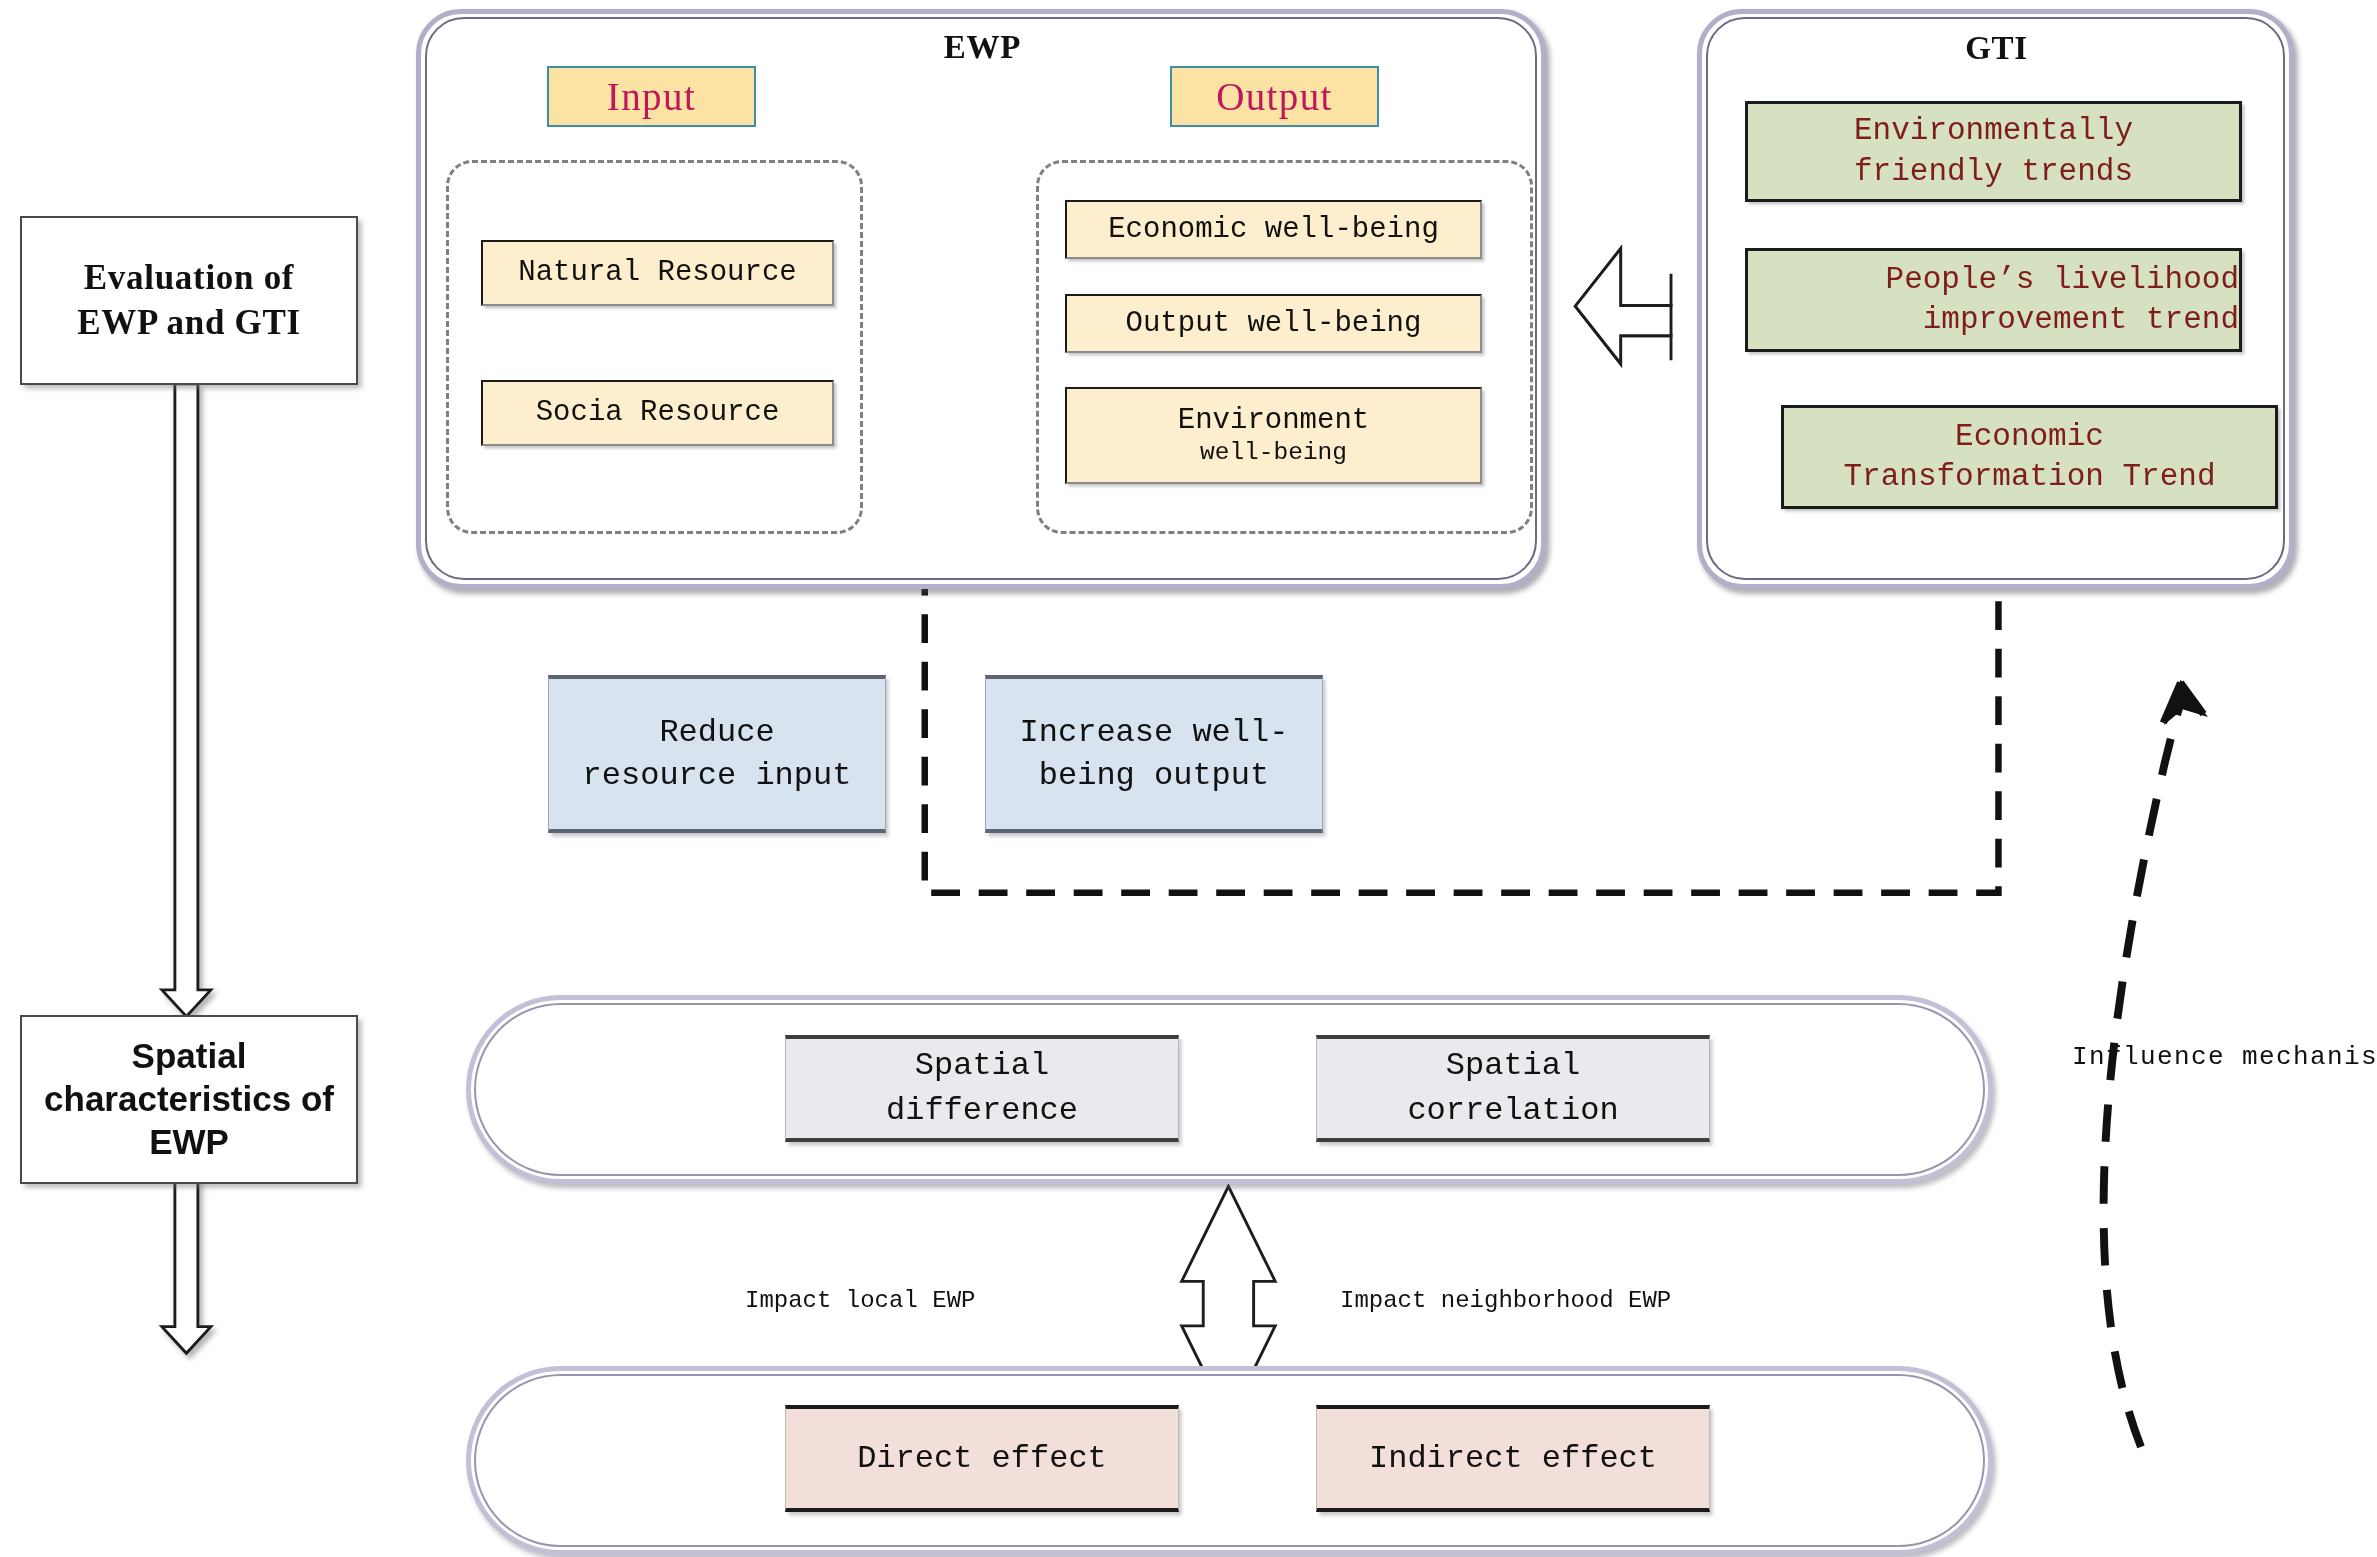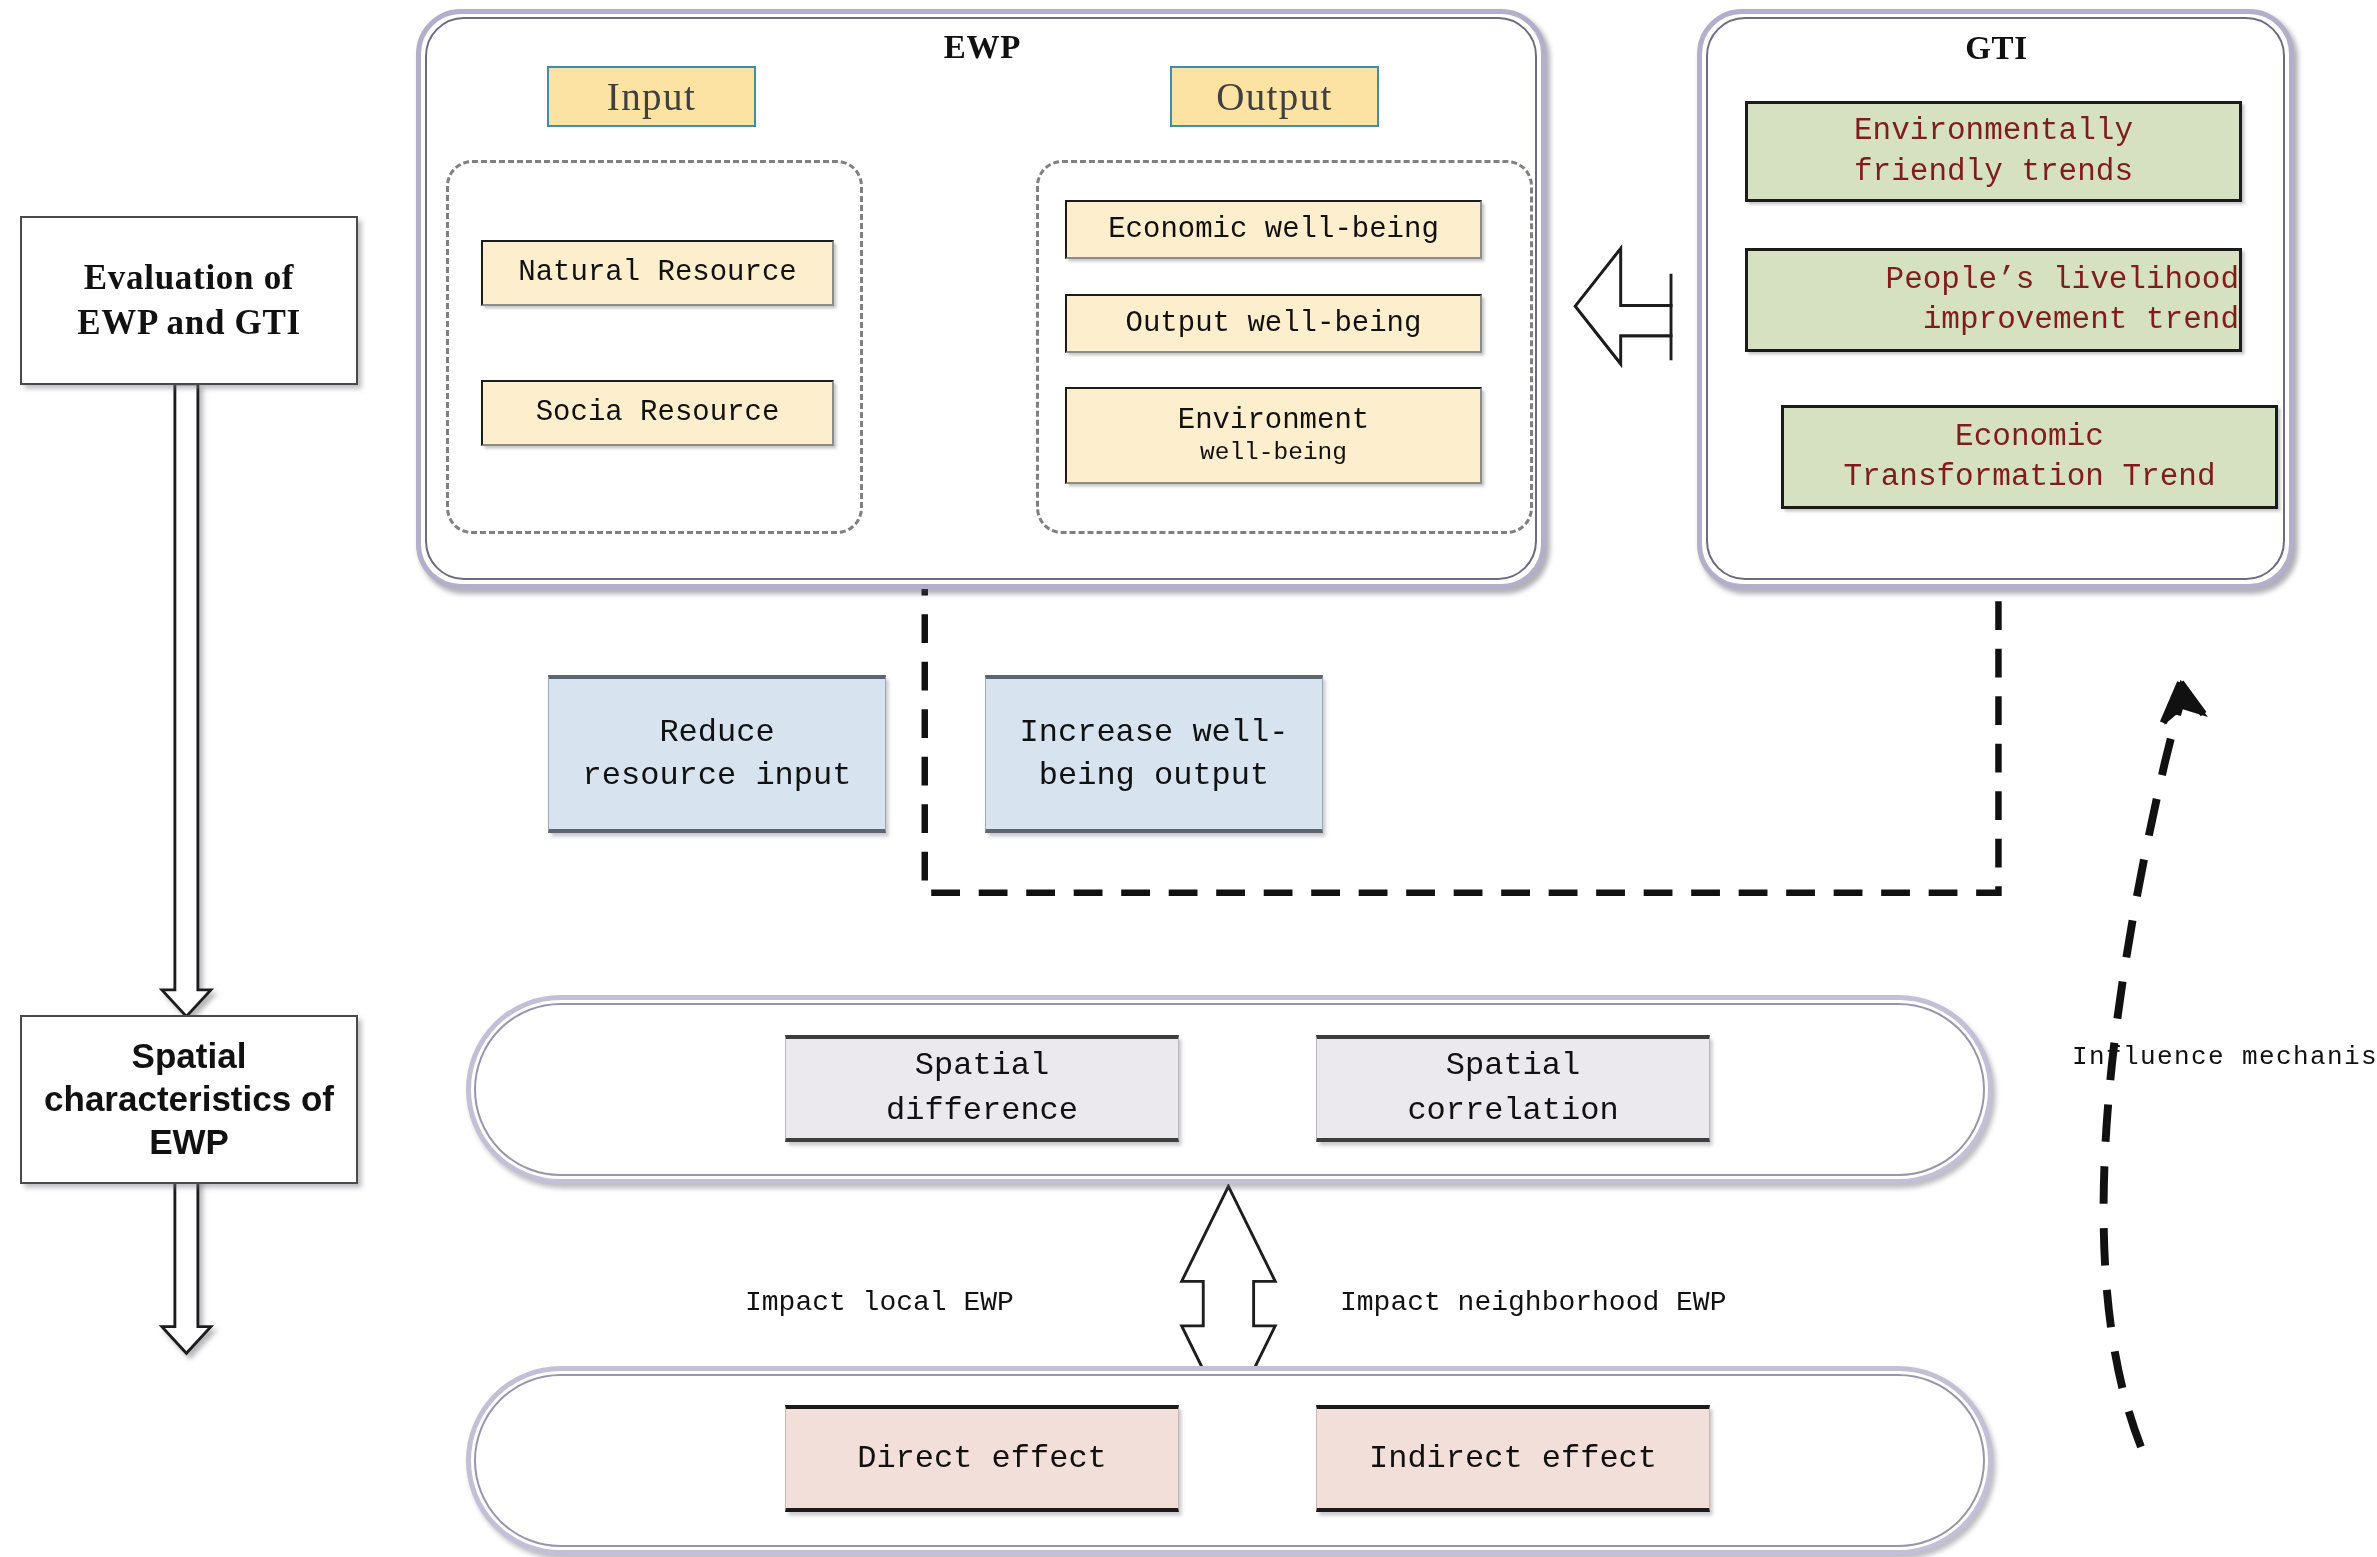--- a/index.html
+++ b/index.html
@@ -37,21 +37,21 @@
   .dashgroup{
     border:3.6px dashed #808080;
     border-radius:26px;
     background:transparent;
   }
 
   
   .chip-head{
     background:#fce3a4;
     border:2.2px solid #3d8fa8;
-    color:#404040;
+    color:#be185d;
     font-family:"Liberation Serif", serif;
     font-size:39px;
     letter-spacing:1.4px;
   }
   .chip-yellow{
     background:#fdeecd;
     border:2.9px solid #1b1b1b;
     border-right-color:#8c8c8c;
     border-bottom-color:#8c8c8c;
     color:#111;
@@ -110,21 +110,21 @@
     color:#111;
   }
   .boxw.serif{font-family:"Liberation Serif", serif;font-weight:bold;font-size:35px;line-height:1.28;letter-spacing:0.7px;}
   .boxw.sans{font-family:"Liberation Sans", sans-serif;font-weight:bold;font-size:35px;line-height:1.22;}
 
   
   .ttl{font-family:"Liberation Serif", serif;font-weight:bold;font-size:33px;color:#111;letter-spacing:0.7px;}
 
   .freetext{
     font-family:"Liberation Mono", monospace;
-    font-size:28px;color:#111;white-space:nowrap;
+    font-size:24px;color:#111;white-space:nowrap;
   }
   .freetext.small{font-size:26px;letter-spacing:1.4px;}
 
   svg{overflow:visible;}
 </style>
 </head>
 <body>
 
 <div id="stage">
 

